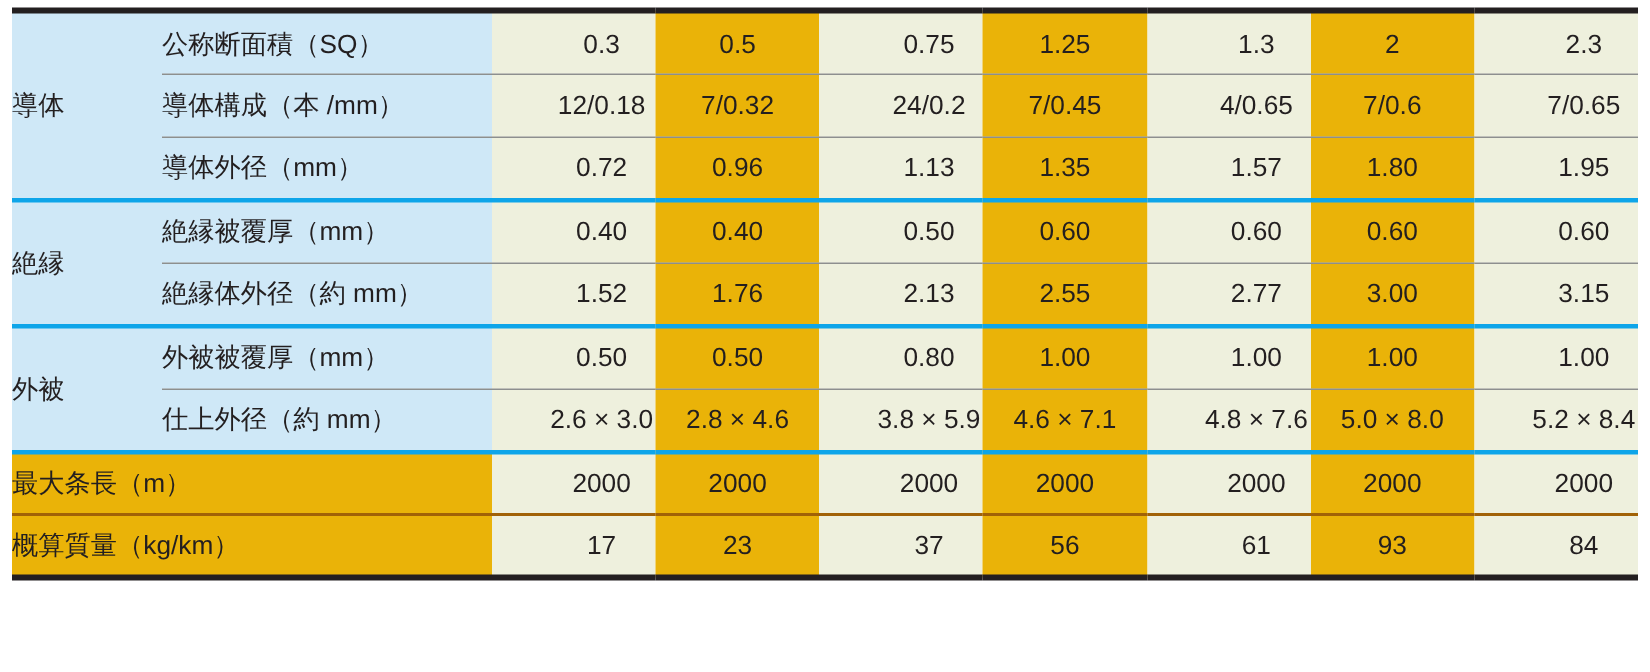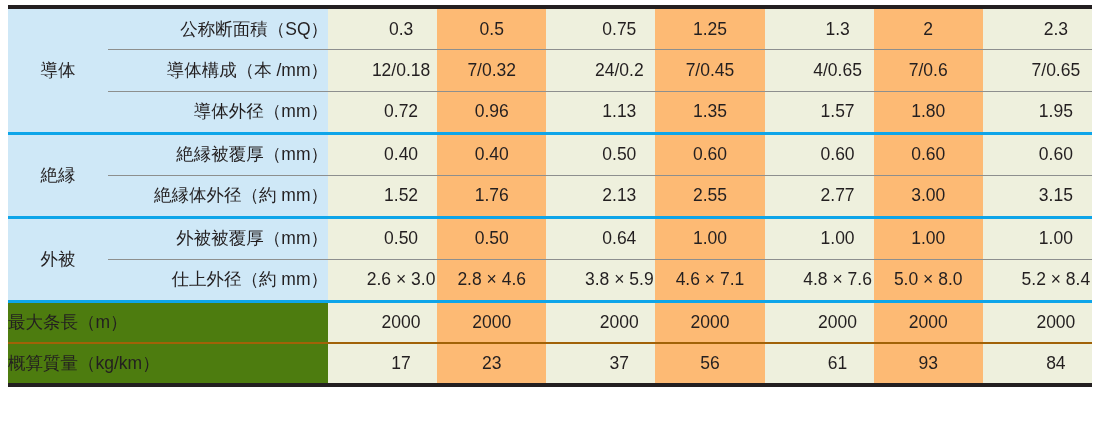--- a/index.html
+++ b/index.html
@@ -50,42 +50,42 @@
   col.c-group { width: 100px; }
   col.c-item  { width: 220px; }
   col.c-data  { width: 109.14px; }
 
   
   .lbl {
     background: #cfe8f7;
   }
   .lbl-group {
     padding-left: 10px;
-    text-align: center;
+    text-align: left;
     white-space: nowrap;
   }
   .lbl-item {
     padding-left: 12px;
-    text-align: right;
+    text-align: left;
     white-space: nowrap;
   }
   .lbl-wide {
-    background: #4d7c0f;
+    background: #eab308;
     padding-left: 10px;
     text-align: left;
     white-space: nowrap;
   }
 
   
   .dat {
     text-align: center;
     white-space: nowrap;
   }
   .dat.tint  { background: #eef0dd; padding-left: 37px; }
-  .dat.plain { background: #fdba74; }
+  .dat.plain { background: #eab308; }
 
   
   tr.rule-thin > td { border-top: 1.5px solid #8d8f8e; }
   tr.rule-thick > td { border-top: 3px solid #0ea5e9; }
   tr.rule-none > td { border-top: 0; }
 
   
   tr.rule-mid > td { border-top: 2px solid #a16207; }
 </style>
 </head>
@@ -161,21 +161,21 @@
         <td class="dat tint">2.77</td>
         <td class="dat plain">3.00</td>
         <td class="dat tint">3.15</td>
       </tr>
 
       <tr class="rule-thick">
         <td class="lbl lbl-group" rowspan="2">外被</td>
         <td class="lbl lbl-item">外被被覆厚（mm）</td>
         <td class="dat tint">0.50</td>
         <td class="dat plain">0.50</td>
-        <td class="dat tint">0.64</td>
+        <td class="dat tint">0.80</td>
         <td class="dat plain">1.00</td>
         <td class="dat tint">1.00</td>
         <td class="dat plain">1.00</td>
         <td class="dat tint">1.00</td>
       </tr>
 
       <tr class="rule-thin">
         <td class="lbl lbl-item">仕上外径（約 mm）</td>
         <td class="dat tint">2.6 × 3.0</td>
         <td class="dat plain">2.8 × 4.6</td>

